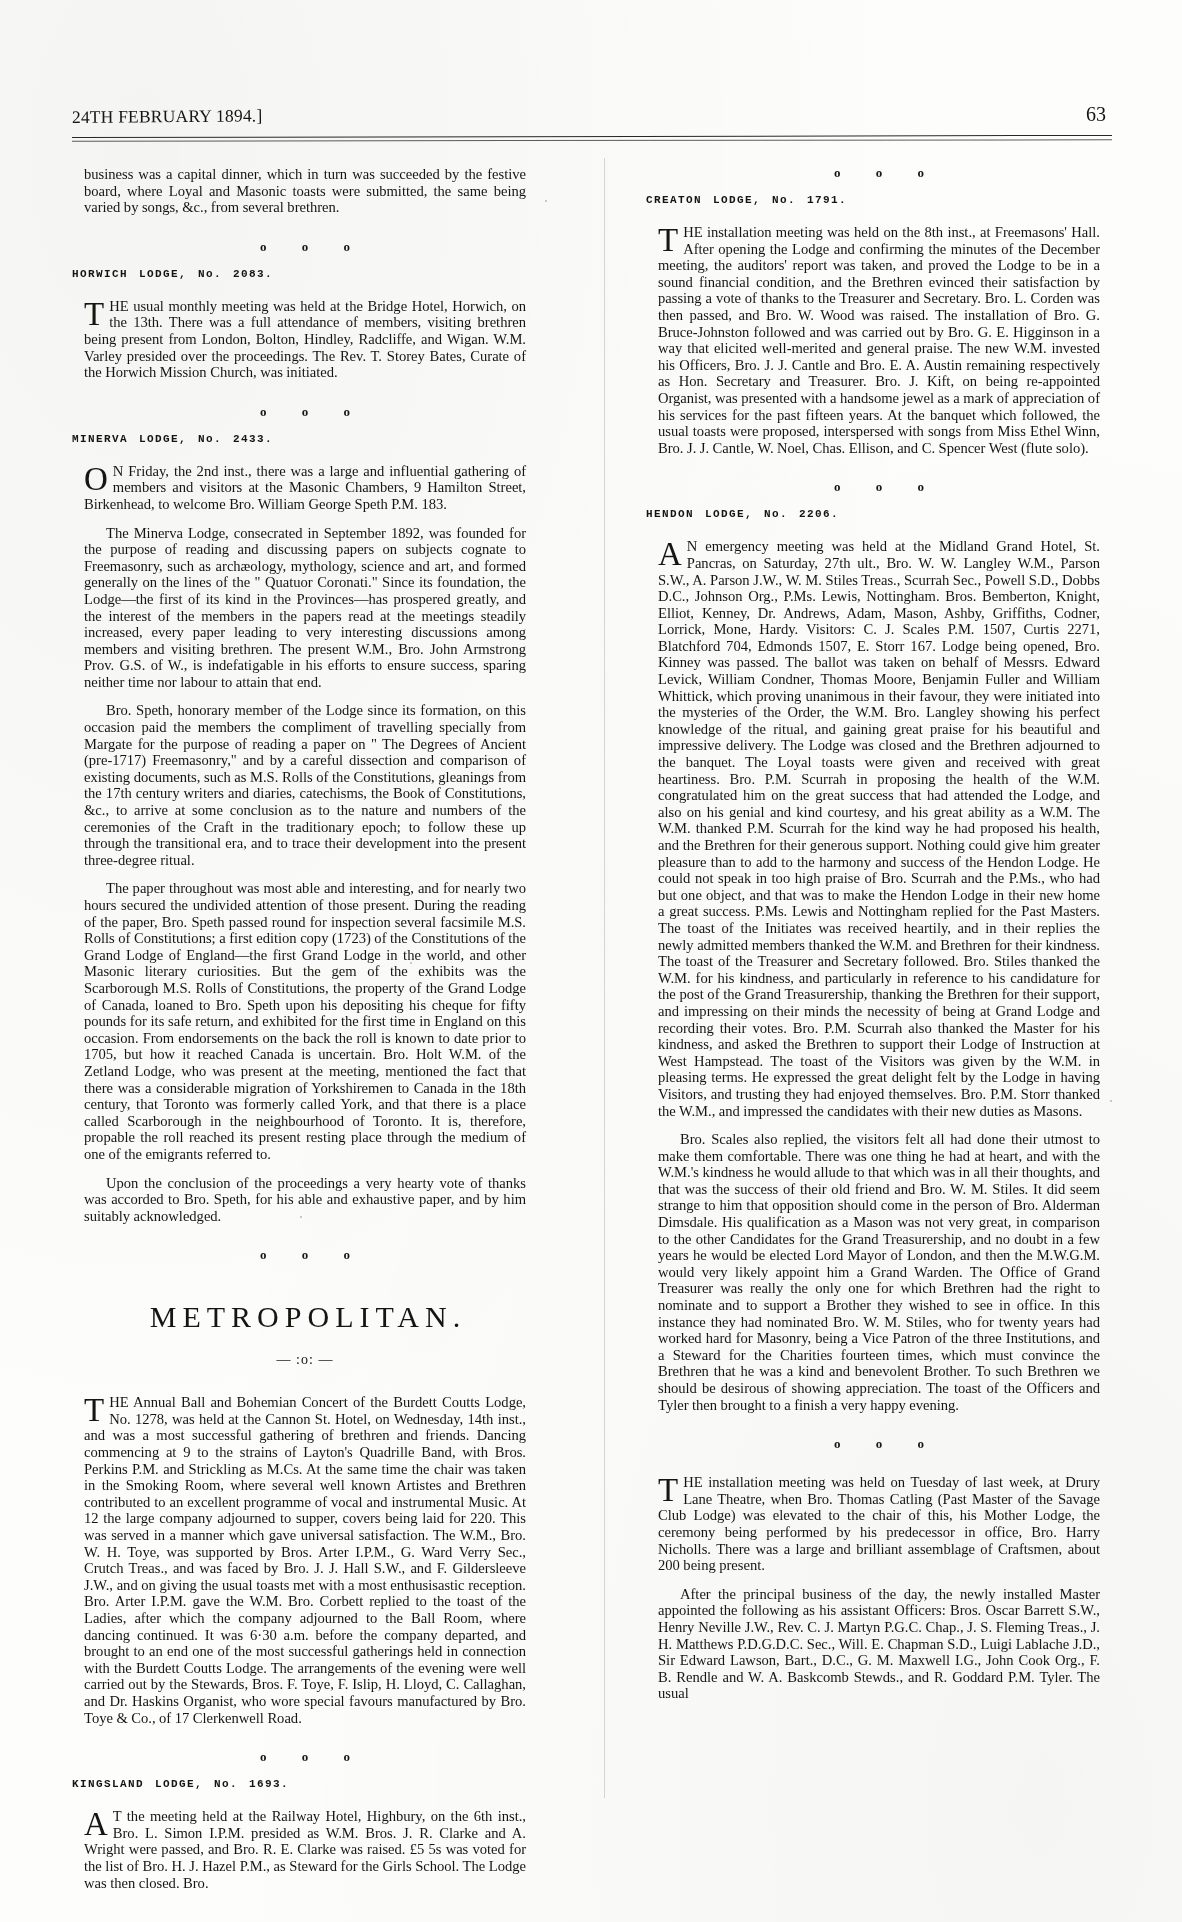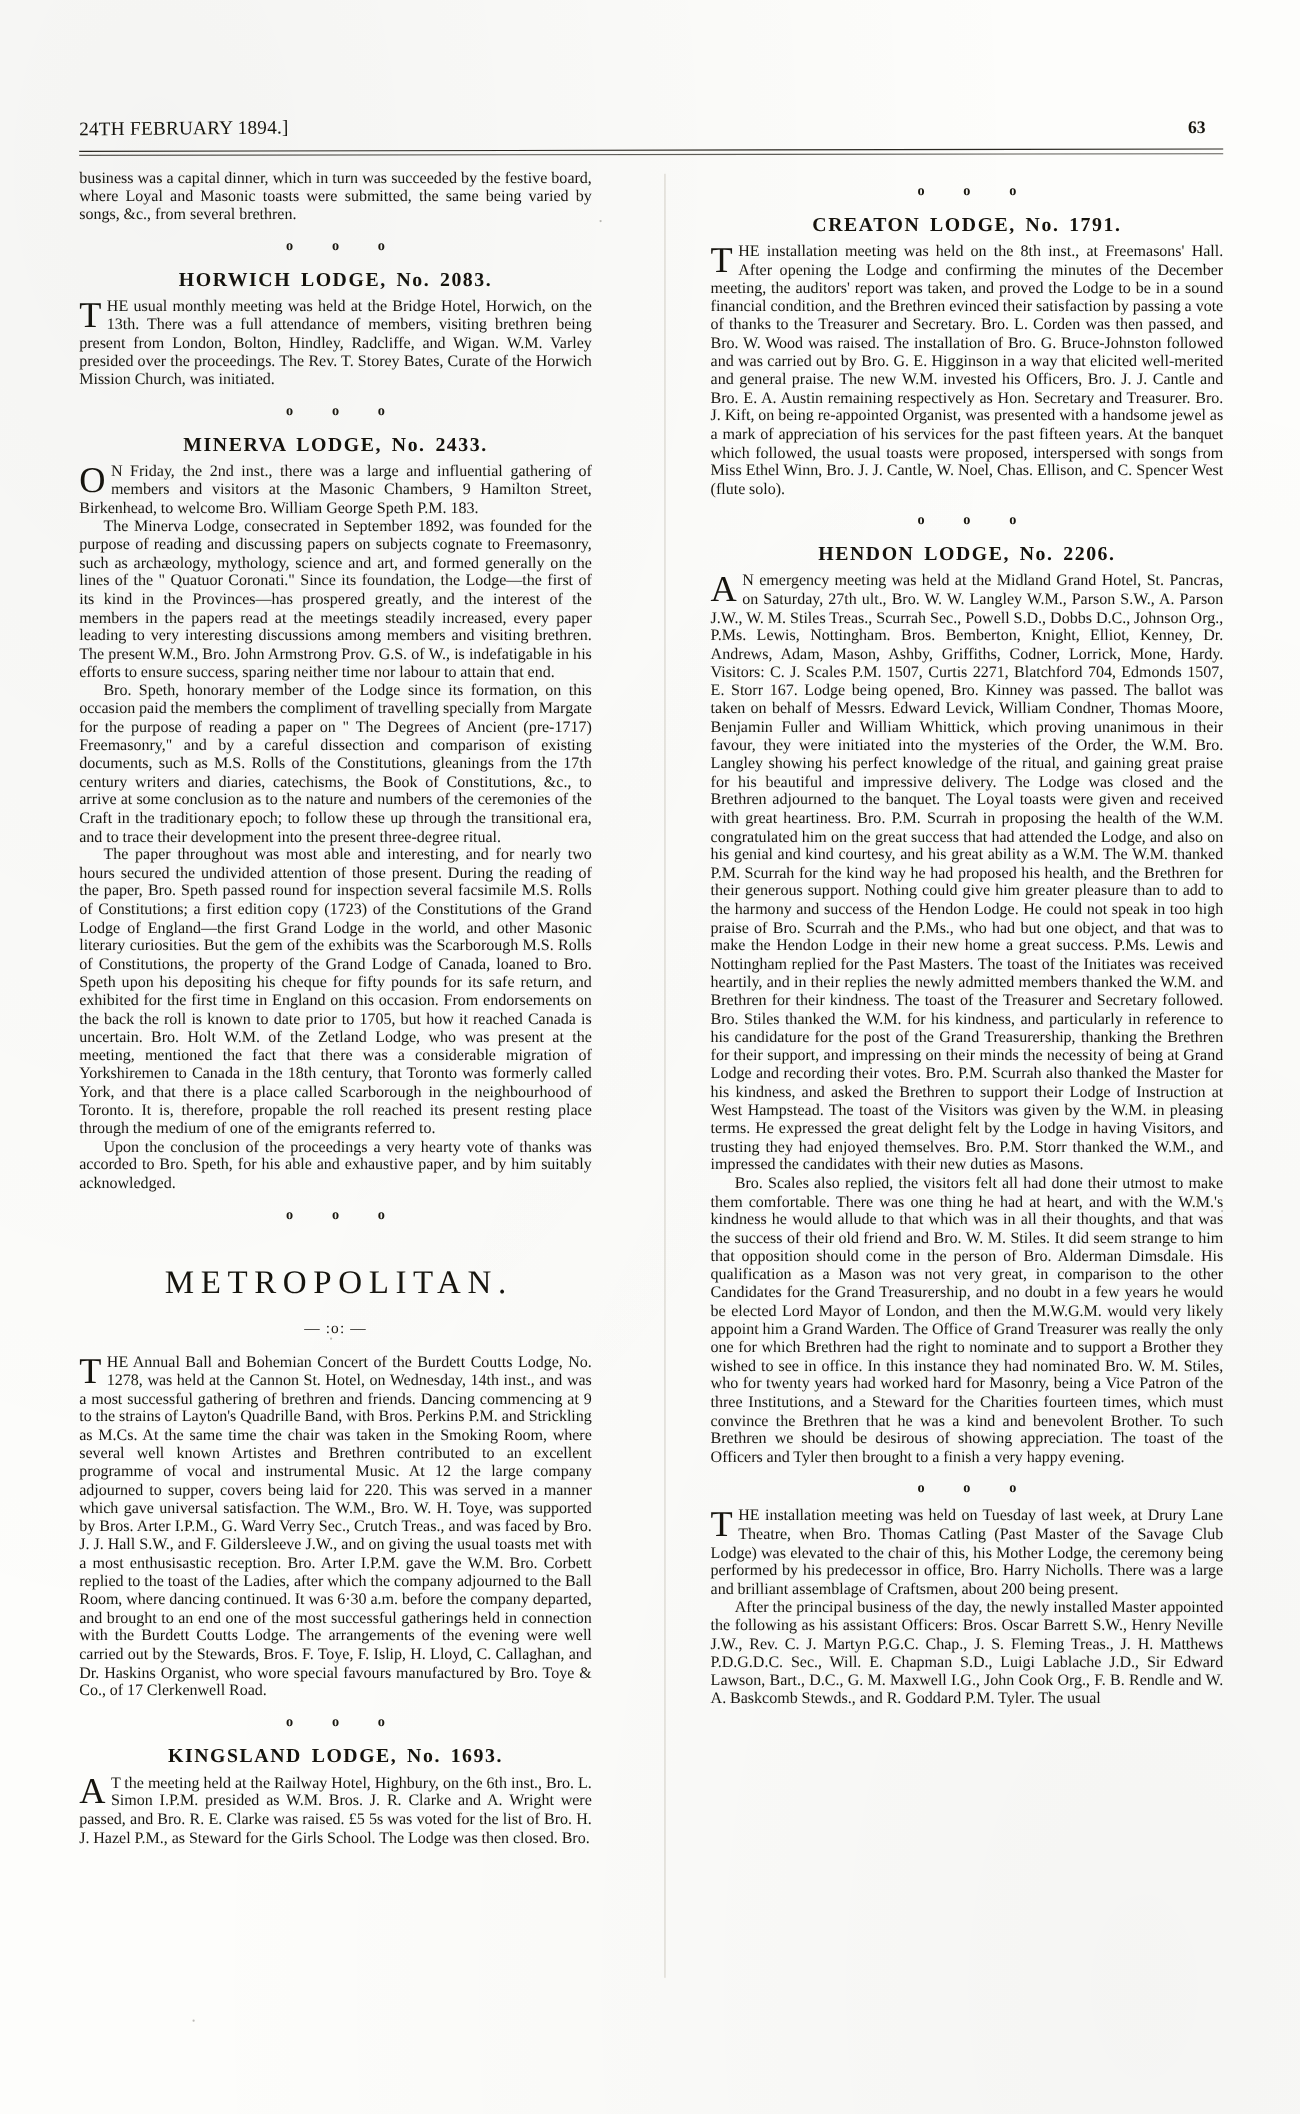--- a/index.html
+++ b/index.html
@@ -50,24 +50,24 @@
     left: 0;
     right: 0;
     bottom: 0;
     text-align: center;
     font-size: 28px;
     letter-spacing: .6px;
     white-space: nowrap;
   }
   .mast-page {
     position: absolute;
-    right: 16px;
+    right: 6px;
     bottom: 6px;
-    font-size: 16px;
-    font-weight: bold;
+    font-size: 20px;
+    font-weight: normal;
   }
 
   
   #rule-top {
     position: absolute;
     left: 72px;
     top: 136px;
     width: 1040px;
     height: 6px;
   }
@@ -105,21 +105,21 @@
     left: 532px;
     top: 4px;
     width: 1px;
     height: 1640px;
     background: #b9b4a6;
     opacity: .55;
   }
 
   
   p.body {
-    margin: 0;
+    margin: 12px;
     font-size: 14.6px;
     line-height: 16.6px;
     text-align: justify;
     text-justify: inter-word;
     letter-spacing: -0.02px;
     word-spacing: -0.1px;
     hyphens: none;
   }
   p.body.indent { text-indent: 22px; }
   p.body.flush  { text-indent: 0; }
@@ -147,23 +147,22 @@
     letter-spacing: 16px;
     padding: 11px 0 10px;
     text-indent: 16px;
     color: #19170f;
   }
 
   
   h3.lodge {
     margin: 0;
     padding: 3px 0 6px;
-    text-align: center;
-    font-family: Liberation Serif, serif;
-    font-size: 18px;
+    font-family: Liberation Mono, monospace;
+    font-size: 11px;
     font-weight: bold;
     letter-spacing: 1.4px;
     word-spacing: 3px;
     color: #16140e;
   }
 
   
   h2.section {
     margin: 13px;
     padding: 14px 0 0;

